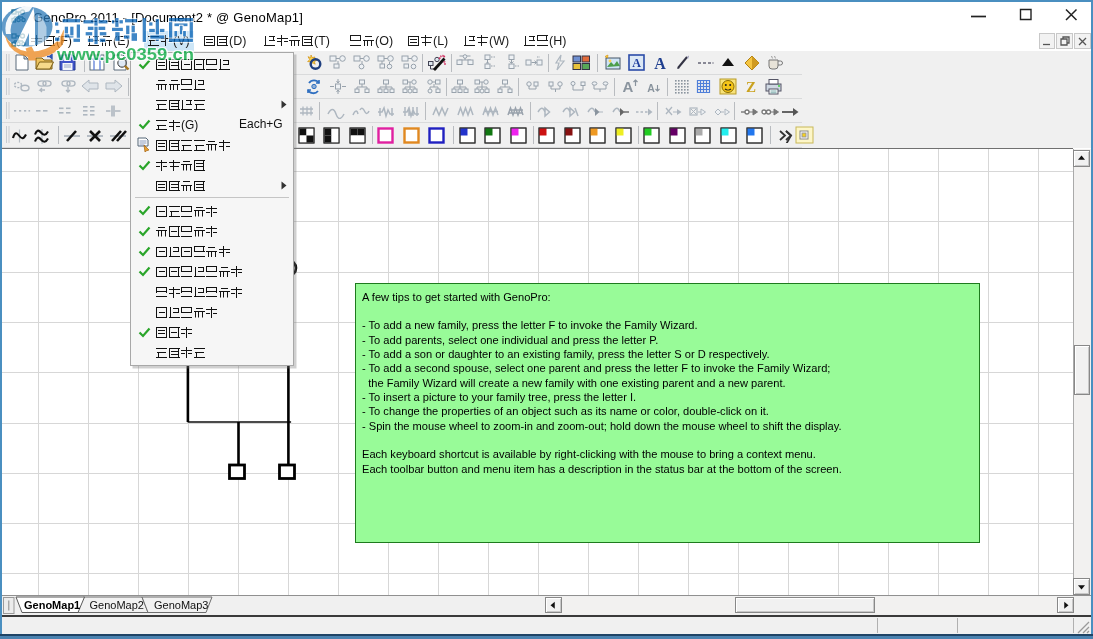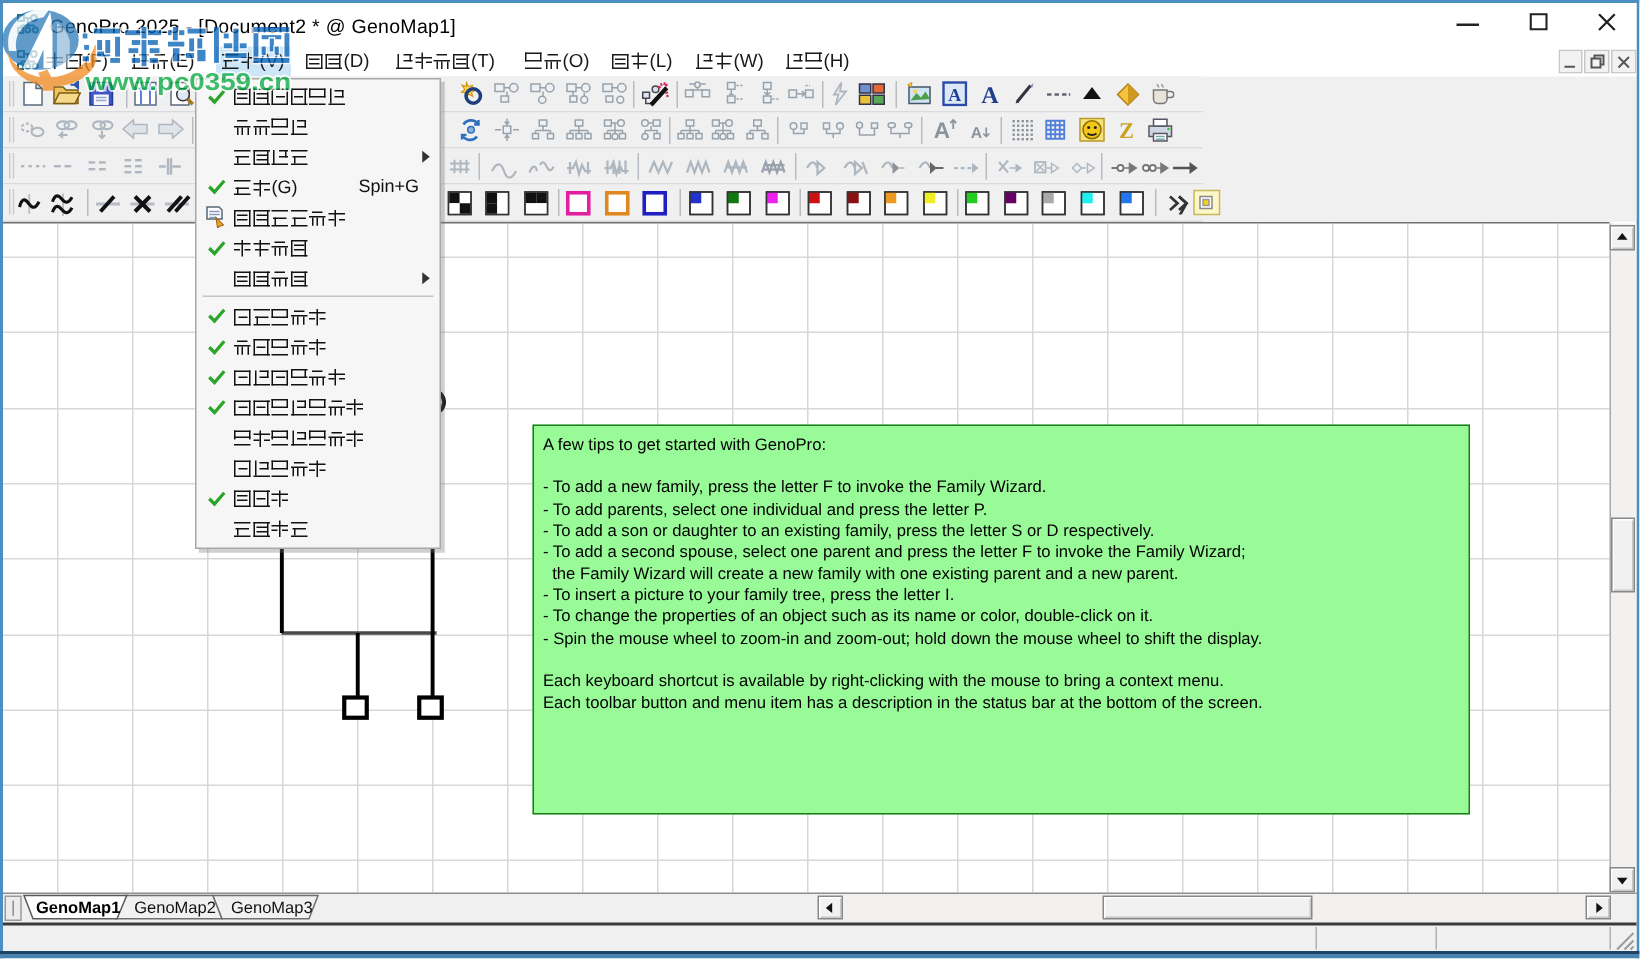--- a/index.html
+++ b/index.html
@@ -41,21 +41,21 @@
  <span style="position:absolute;left:9px;top:7px"><svg width="16" height="14" viewBox="0 0 16 14">
         <g fill="none" stroke="#13677e" stroke-width="1.3">
           <rect x="1" y="1" width="4" height="4" fill="#d8ecd0"></rect>
           <circle cx="11.5" cy="3" r="2" fill="#cfe4ee"></circle>
           <path d="M5 3h4.5M7.5 3v3M3 8h9M3 8v1.5M7.5 6v3.5M12 8v1.5"></path>
           <rect x="1" y="9.5" width="3.5" height="3.5" fill="#cfe4ee"></rect>
           <circle cx="7.5" cy="11" r="1.7" fill="#cfe4ee"></circle>
           <circle cx="12.5" cy="11" r="1.7" fill="#cfe4ee"></circle>
         </g>
       </svg></span>
- <span class="txt">GenoPro 2025 - [Document2 * @ GenoMap1]</span>
+ <span class="txt">GenoPro 2011 - [Document2 * @ GenoMap1]</span>
  <svg width="130" height="24" viewBox="0 0 130 24" style="position:absolute;left:953px;top:2px">
       <path d="M16 12.5h15" stroke="#222" stroke-width="1.7"></path>
       <path d="M65.5 5.5h10.5v10H65.5z" fill="none" stroke="#222" stroke-width="1.4"></path>
       <path d="M111 5.5l10.5 10.5M121.5 5.5L111 16" stroke="#222" stroke-width="1.5"></path>
     </svg>
 </div>
 <div id="menubar">
  <span style="position:absolute;left:9px;top:3px"><svg width="16" height="14" viewBox="0 0 16 14">
         <g fill="none" stroke="#13677e" stroke-width="1.3">
           <rect x="1" y="1" width="4" height="4" fill="#e8eef2"></rect>
@@ -746,21 +746,21 @@
         </svg>
       </span>
     </div>
 <div style="position:absolute;left:0;right:0;top:61.2px;height:20.2px;line-height:20.2px">
       <span class="ab" style="left:7px;top:5px">
         <svg width="13" height="11" viewBox="0 0 13 11">
           <path d="M1.5 5.5L5 9l6.5-7.5" fill="none" stroke="#2aa52a" stroke-width="2.2"></path>
         </svg>
       </span>
       <span style="position:absolute;left:25px;top:0;height:20.2px;line-height:20.2px"><i class="g p3"></i><i class="g p5"></i><span style="font-size:12px;vertical-align:middle">(G)</span></span>
-      <span style="position:absolute;left:108px;top:0;line-height:20.2px;font-size:12px">Spin+G</span>
+      <span style="position:absolute;left:108px;top:0;line-height:20.2px;font-size:12px">Each+G</span>
     </div>
 <div style="position:absolute;left:0;right:0;top:81.4px;height:20.2px;line-height:20.2px">
       <span class="ab" style="left:4px;top:3px">
         <svg width="16" height="15" viewBox="0 0 16 15">
           <path d="M3 1h8l2 2v6H3z" fill="#fff" stroke="#567"></path>
           <path d="M4.5 4h7M4.5 6h7M4.5 8h5" stroke="#89b"></path>
           <path d="M9 8l5 5-2.5.8L10 15z" fill="#e8a030" stroke="#a06010" stroke-width=".7"></path>
         </svg>
       </span>
       <span style="position:absolute;left:25px;top:0;height:20.2px;line-height:20.2px"><i class="g p4"></i><i class="g p4"></i><i class="g p3"></i><i class="g p3"></i><i class="g p7"></i><i class="g p5"></i></span>

